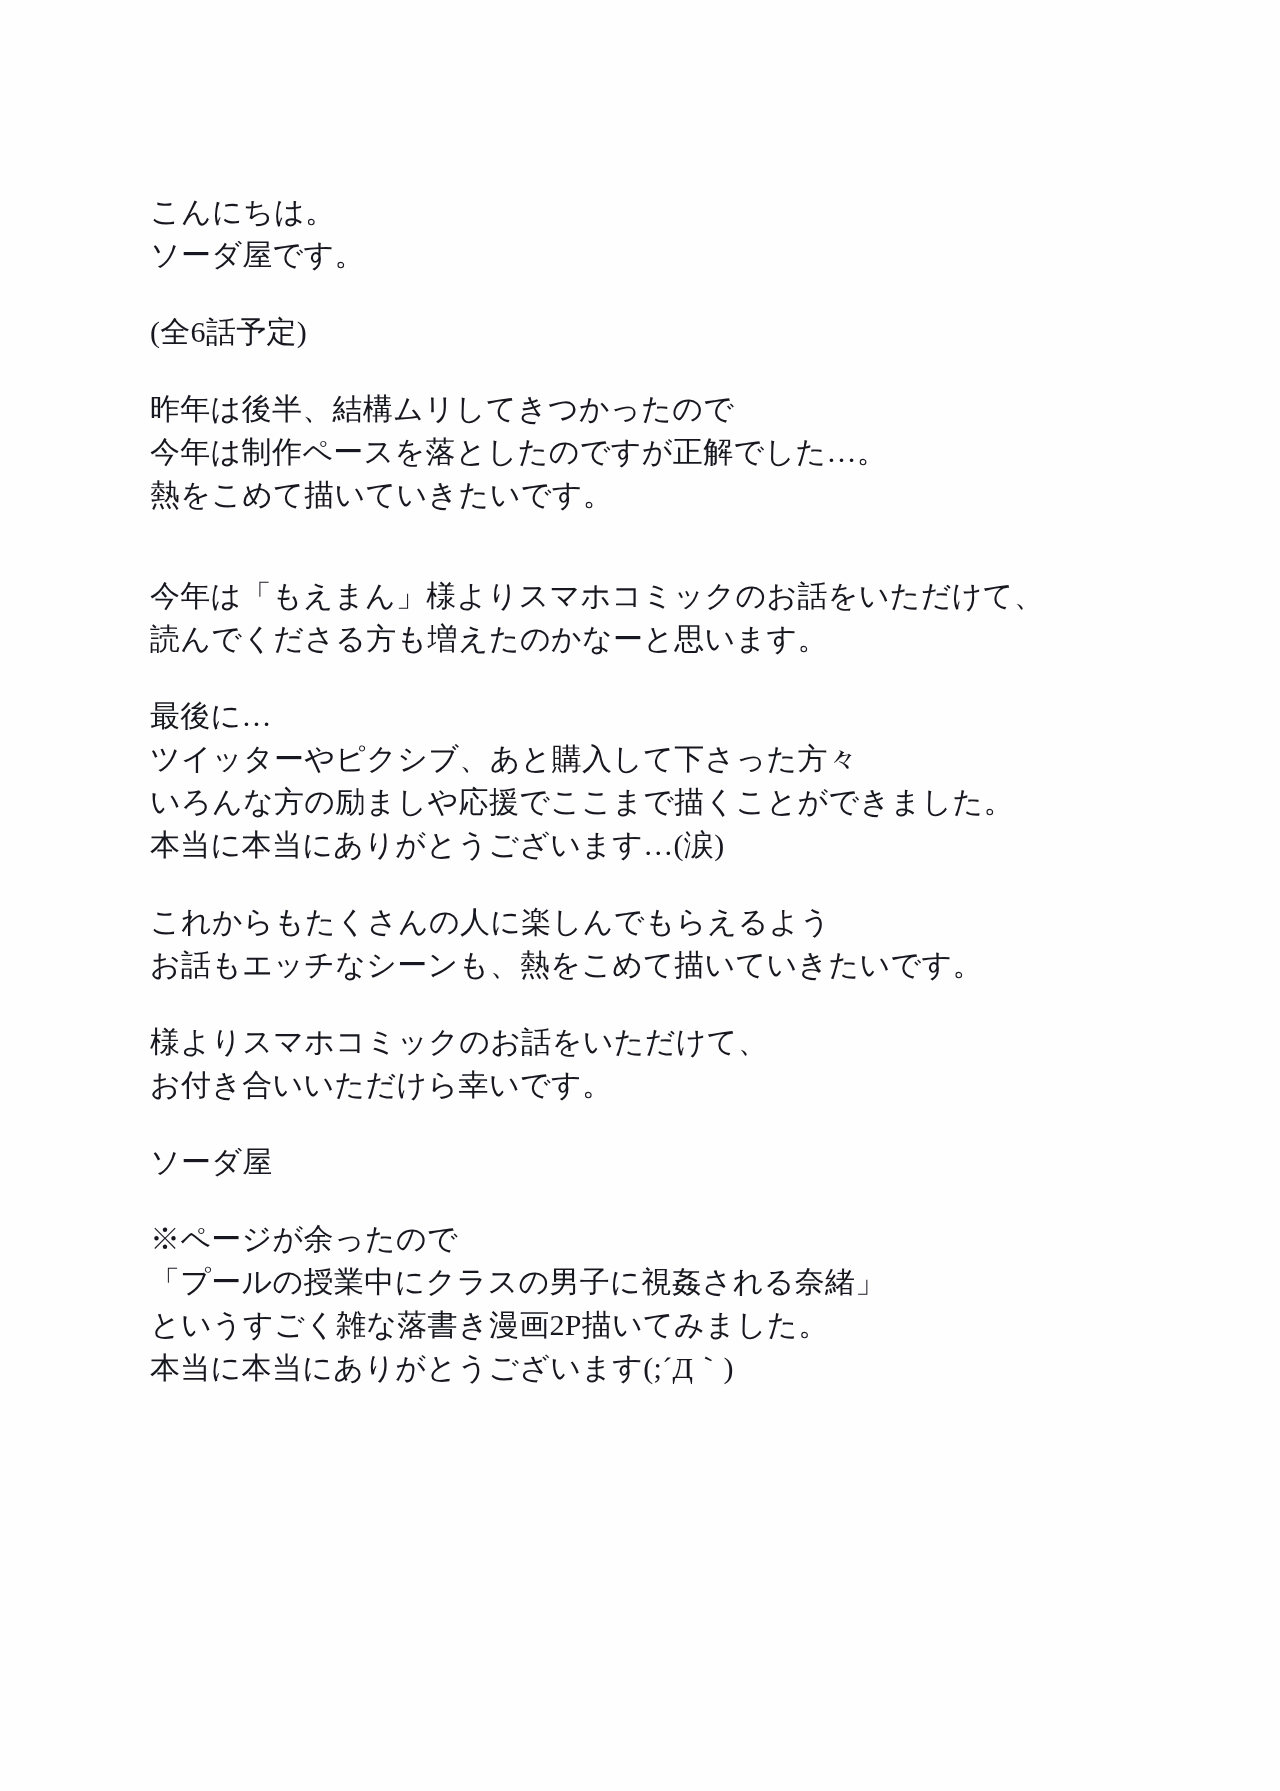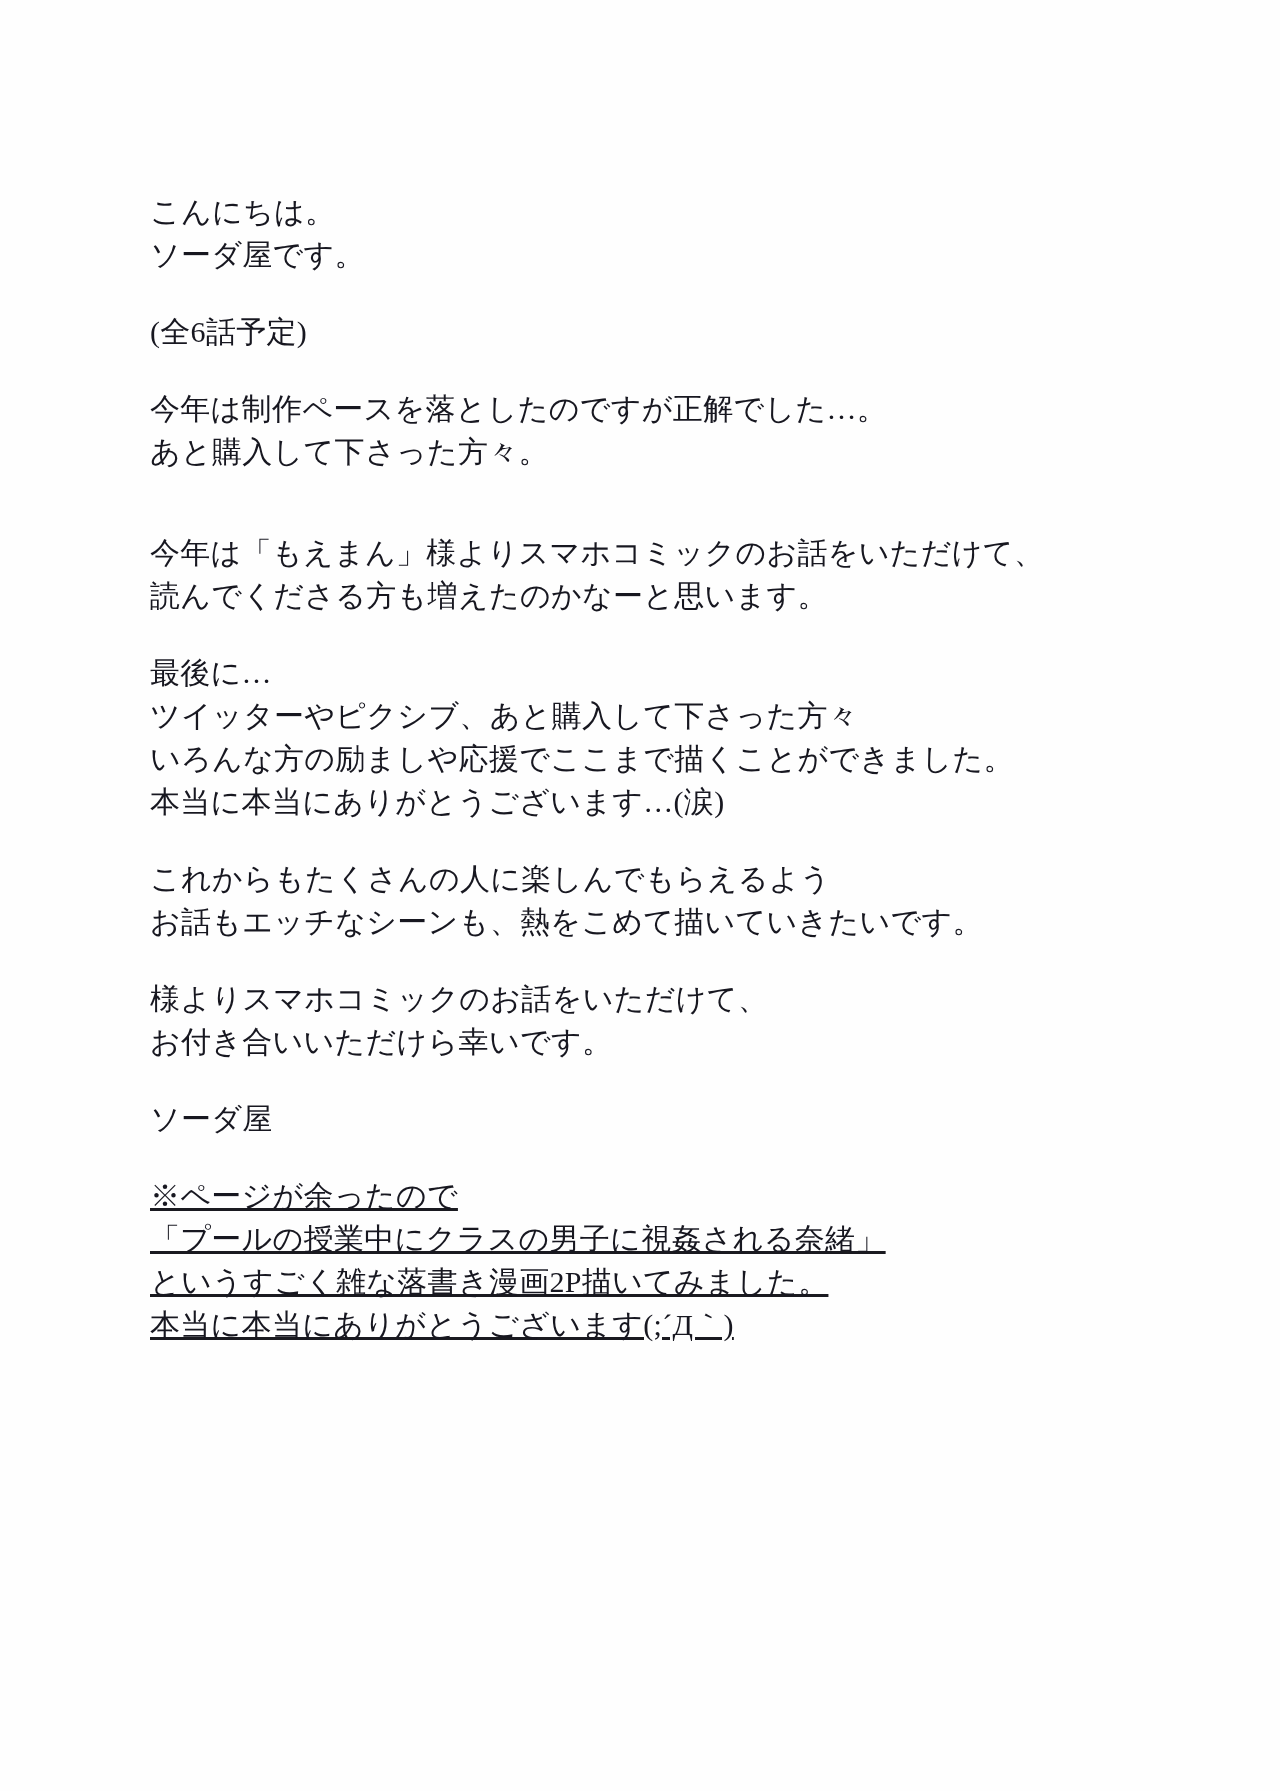--- a/index.html
+++ b/index.html
@@ -27,21 +27,20 @@
     position: absolute;
     left: 150px;
     top: 190px;
     width: 1000px;
   }
   .para {
     margin: 0 0 34px 0;
   }
   .para:last-child {
     margin-bottom: 0;
-    text-decoration: underline;
   }
   .line {
     font-size: 30px;
     line-height: 43px;
     letter-spacing: 0.01em;
     white-space: pre-wrap;
     color: #171720;
   }
   .gap-lg { margin-bottom: 58px; }
 </style>
@@ -54,22 +53,23 @@
     <div class="para">
       <div class="line">こんにちは。</div>
       <div class="line">ソーダ屋です。</div>
     </div>
 
     <div class="para">
       <div class="line">(全6話予定)</div>
     </div>
 
     <div class="para gap-lg">
+      <div class="line">昨年は後半、結構ムリしてきつかったので</div>
       <div class="line">今年は制作ペースを落としたのですが正解でした…。</div>
-      <div class="line">あと購入して下さった方々。</div>
+      <div class="line">熱をこめて描いていきたいです。</div>
     </div>
 
     <div class="para">
       <div class="line">今年は「もえまん」様よりスマホコミックのお話をいただけて、</div>
       <div class="line">読んでくださる方も増えたのかなーと思います。</div>
     </div>
 
     <div class="para">
       <div class="line">最後に…</div>
       <div class="line">ツイッターやピクシブ、あと購入して下さった方々</div>

